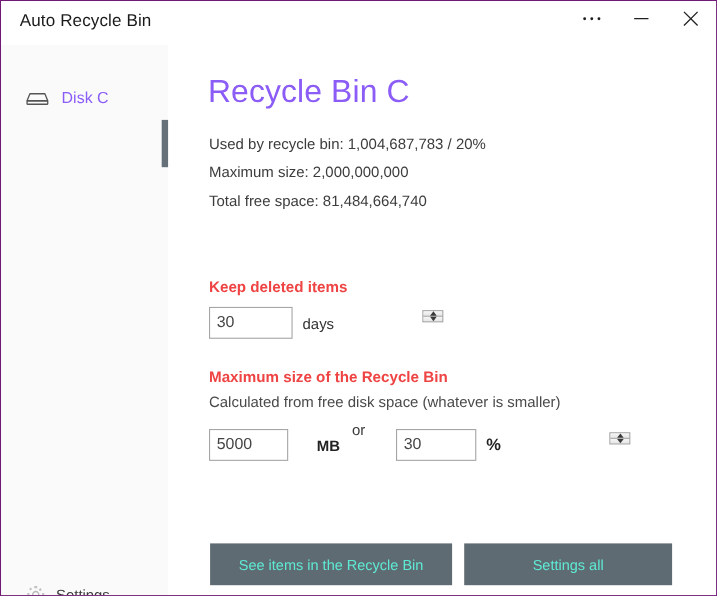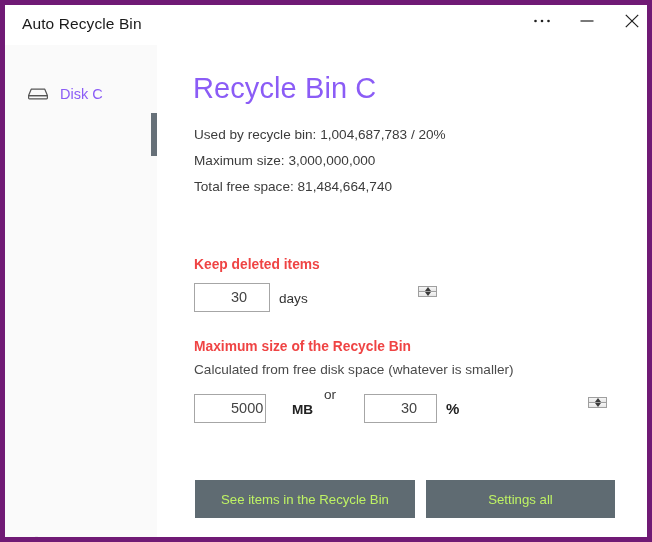--- a/index.html
+++ b/index.html
@@ -12,21 +12,21 @@
     height: 542px;
     font-family: "Liberation Sans", sans-serif;
     overflow: hidden;
   }
   #window {
     position: absolute;
     left: 0; top: 0;
     width: 652px;
     height: 542px;
     box-sizing: border-box;
-    border: 5px solid #701a75;
+    border: 1px solid #701a75;
     background: #ffffff;
     overflow: hidden;
   }
 
   
   #titlebar {
     position: absolute;
     left: 0; top: 0;
     width: 650px;
     height: 40px;
@@ -165,21 +165,20 @@
 
   
   .spinbox {
     position: absolute;
     box-sizing: border-box;
     border: 1px solid #a6a6a6;
     background: #ffffff;
     height: 29px;
     display: flex;
     align-items: flex-start;
-    padding-left: 30px;
   }
   .spinbox .value {
     flex: 1 1 auto;
     border: none;
     outline: none;
     padding: 0 0 0 6px;
     margin: 0;
     font-family: "Liberation Sans", sans-serif;
     font-size: 14.5px;
     color: #444444;
@@ -227,28 +226,29 @@
   #unit-mb   { left: 135px; top: 357px; font-weight: bold; }
   #unit-or   { left: 167px; top: 342px; color: #3a3a3a; }
   #unit-pct  { left: 289px; top: 355px; font-weight: bold; font-size: 15px; }
 
   
   .action-button {
     position: absolute;
     box-sizing: border-box;
     background: #5f6b72;
     border: none;
-    color: #bef264;
+    color: #5eead4;
     font-family: "Liberation Sans", sans-serif;
     font-size: 13.2px;
     cursor: pointer;
     display: flex;
     align-items: center;
     justify-content: center;
     padding: 12px;
+    margin-top: 18px;
   }
   #btn-see-items  { left: 38px;  top: 435px; width: 220px; height: 38px; }
   #btn-process-all{ left: 269px; top: 435px; width: 189px; height: 38px; }
 </style>
 </head>
 <body>
 
 <div id="window">
 
   <div id="titlebar">
@@ -300,21 +300,21 @@
       </svg>
       <span class="label">Settings</span>
     </div>
   </div>
 
   <div id="main">
 
     <div id="page-title">Recycle Bin C</div>
 
     <div class="stat-line" id="stat-0">Used by recycle bin: 1,004,687,783 / 20%</div>
-    <div class="stat-line" id="stat-1">Maximum size: 3,000,000,000</div>
+    <div class="stat-line" id="stat-1">Maximum size: 2,000,000,000</div>
     <div class="stat-line" id="stat-2">Total free space: 81,484,664,740</div>
 
     <div class="section-heading" id="heading-keep">Keep deleted items</div>
 
     <div class="spinbox" id="spin-days">
       <input class="value" type="text" value="30" style="">
       <div class="spin-arrows">
         <div class="arrow up">
             <span class="tri up"></span>
           </div>

